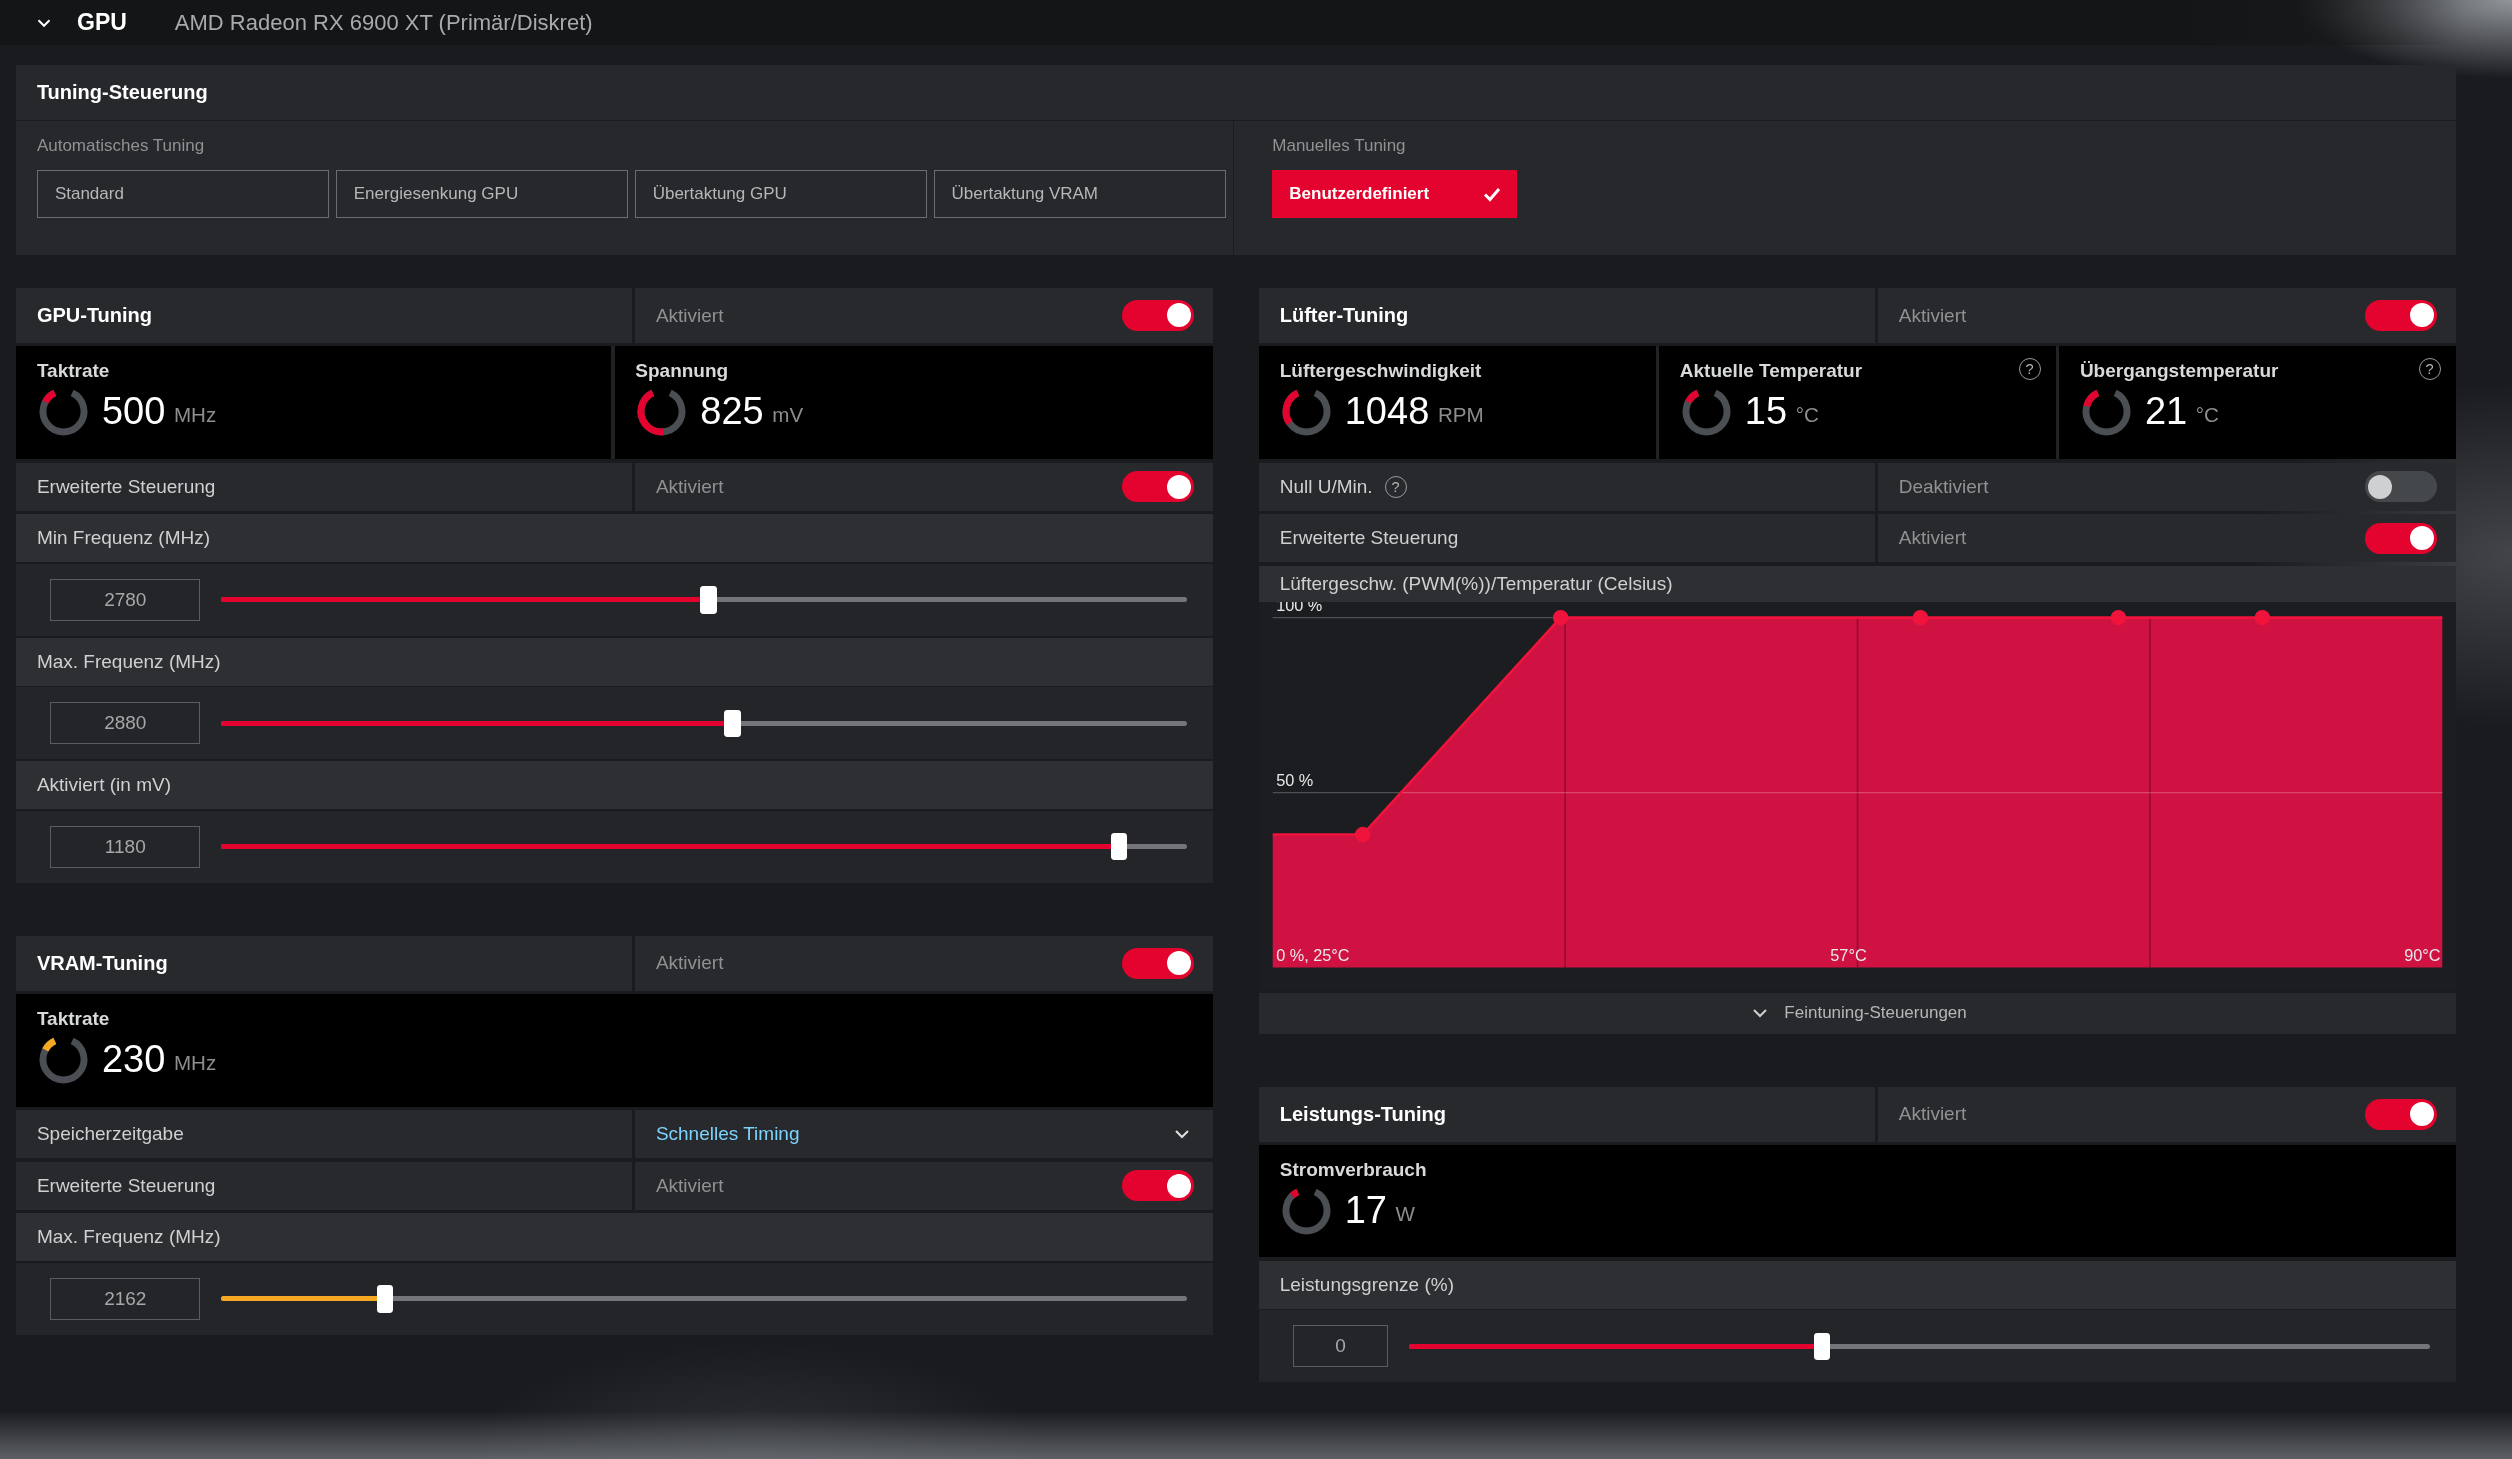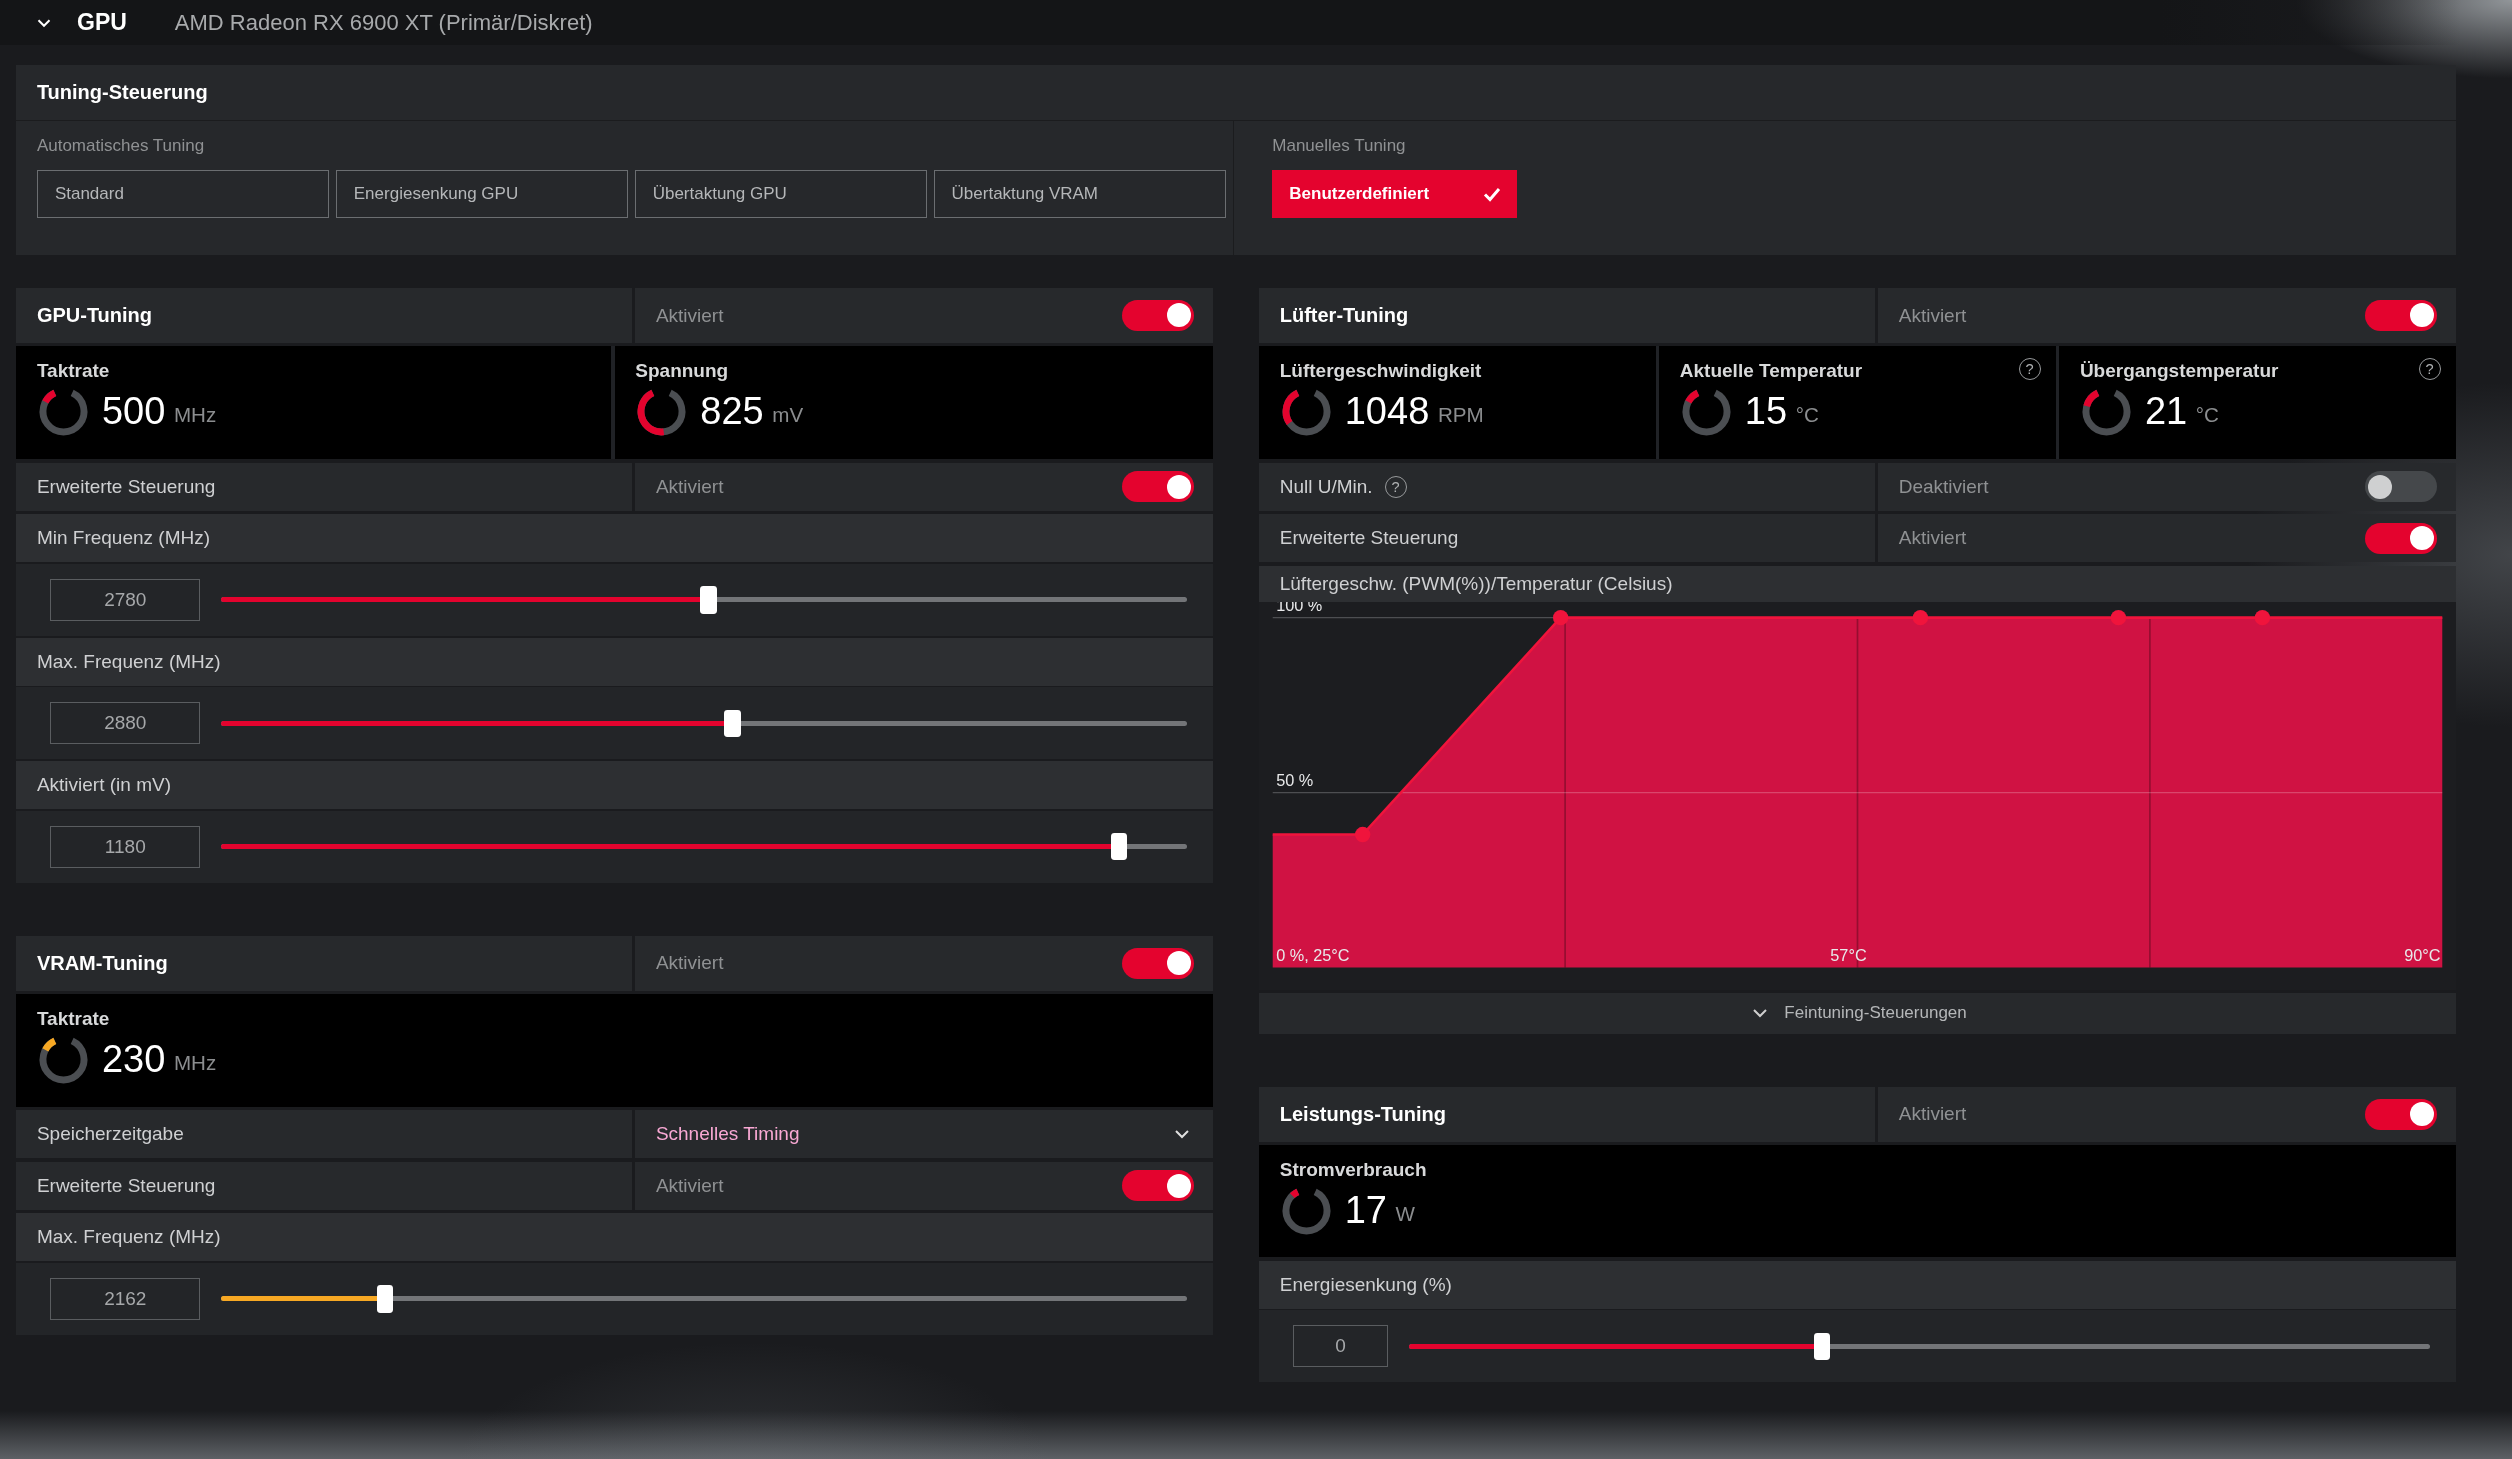--- a/index.html
+++ b/index.html
@@ -74,21 +74,21 @@
   .tc-right{flex:1;border-left:1.7px solid #1b1c1e;box-sizing:border-box;padding:15.4px 0 0 38px;}
   .tc-label{font-size:17px;color:#8f9193;margin-bottom:13.7px;}
   .tc-buttons{display:flex;gap:6.9px;}
   .preset-btn{width:292px;height:48px;background:transparent;border:0.9px solid #6b6e71;color:#b5b7b9;
     font-size:17px;text-align:left;padding-left:17px;font-family:inherit;cursor:pointer;box-sizing:border-box;}
   .btn-red{width:245px;height:48px;background:#e4032e;border:none;color:#ffffff;font-size:17px;font-weight:bold;
     display:flex;align-items:center;padding:0 13.7px 0 17px;font-family:inherit;cursor:pointer;box-sizing:border-box;}
   .btn-red .chk{margin-left:auto;display:flex;align-items:center;}
 
   
-  .dd-value{font-size:19px;color:#f9a8d4;}
+  .dd-value{font-size:19px;color:#7dd3fc;}
   .dd-chev{margin-left:auto;display:flex;align-items:center;}
 
   
   .chart-title-row{height:36px;background:#2d2f32;display:flex;align-items:center;padding-left:20.6px;font-size:19px;color:#cfd0d2;}
   .chart-wrap{height:388px;background:#1c1d20;position:relative;margin-bottom:3.4px;cursor:pointer;}
   .chart-wrap svg{position:absolute;inset:0;}
   .fine-row{height:41px;background:#27292c;display:flex;align-items:center;justify-content:center;gap:12px;cursor:pointer;}
   .fine-row span.txt{font-size:17px;color:#b5b7b9;}
 
   .mt-panel2{margin-top:53px;}
@@ -443,21 +443,21 @@
                     <path d="M 20.86 9.25 A 24 24 0 0 0 14.45 13.62" stroke="#e4032e" stroke-width="8" fill="none"></path>
                   </svg>
                 </span>
               <span class="gauge-value">17</span>
               <span class="gauge-unit">W</span>
             </div>
           </div>
         </div>
 
         <div class="row row-label">
-          <span>Energiesenkung (%)</span>
+          <span>Leistungsgrenze (%)</span>
         </div>
         <div class="row row-slider">
           <input class="num-input small" value="0" style="">
           <div class="slider">
             <div class="slider-track"></div>
             <div class="slider-fill" style="width: 40.5%; background: rgb(228, 3, 46);"></div>
             <div class="slider-handle" style="left: calc(40.5% - 8.6px);"></div>
           </div>
         </div>
       </section>

